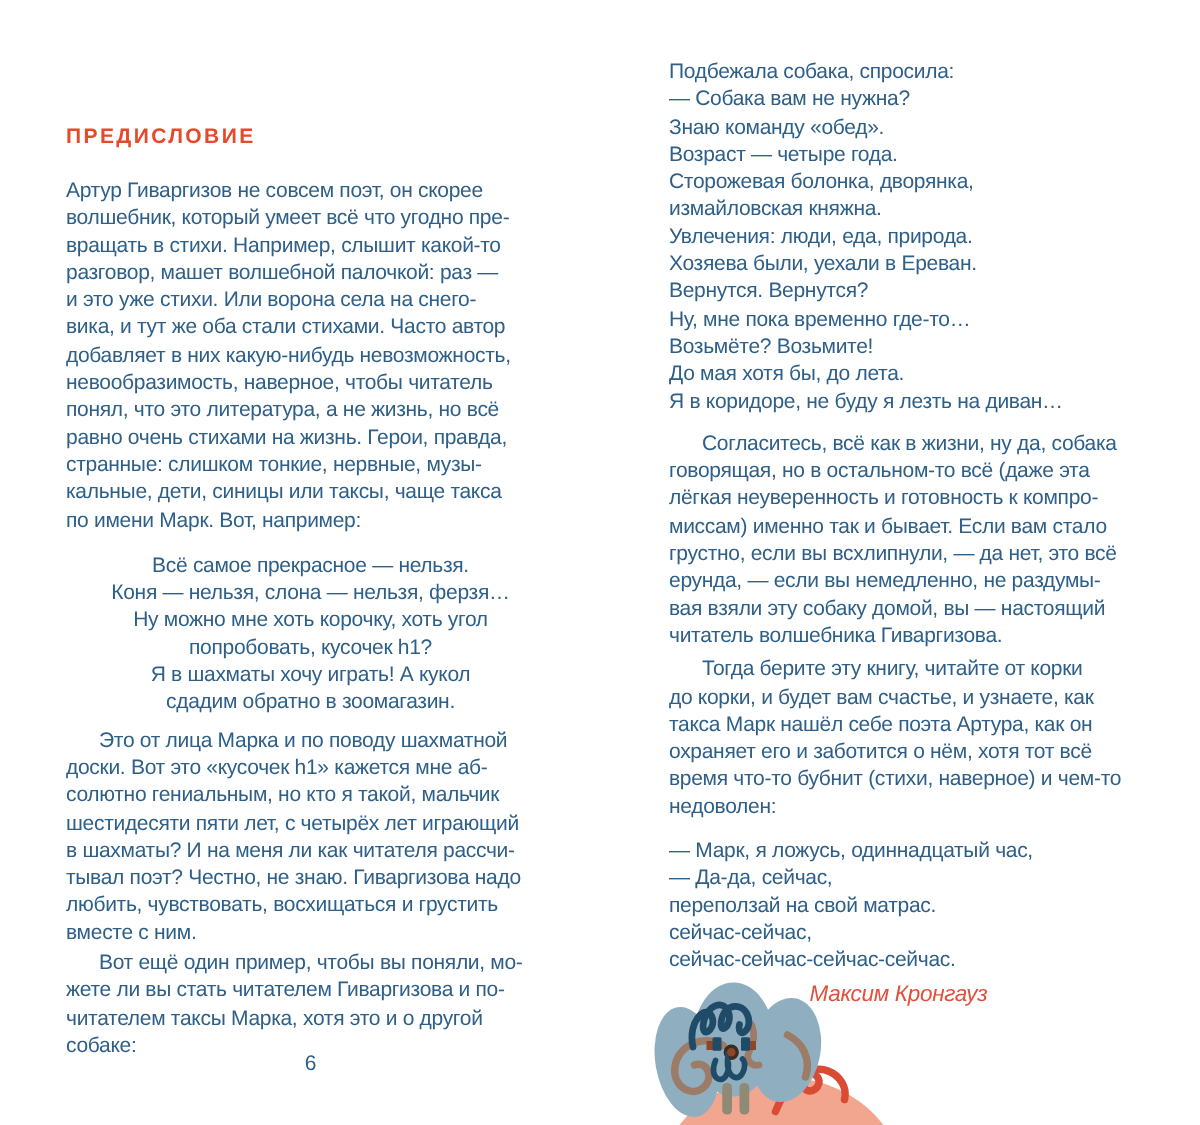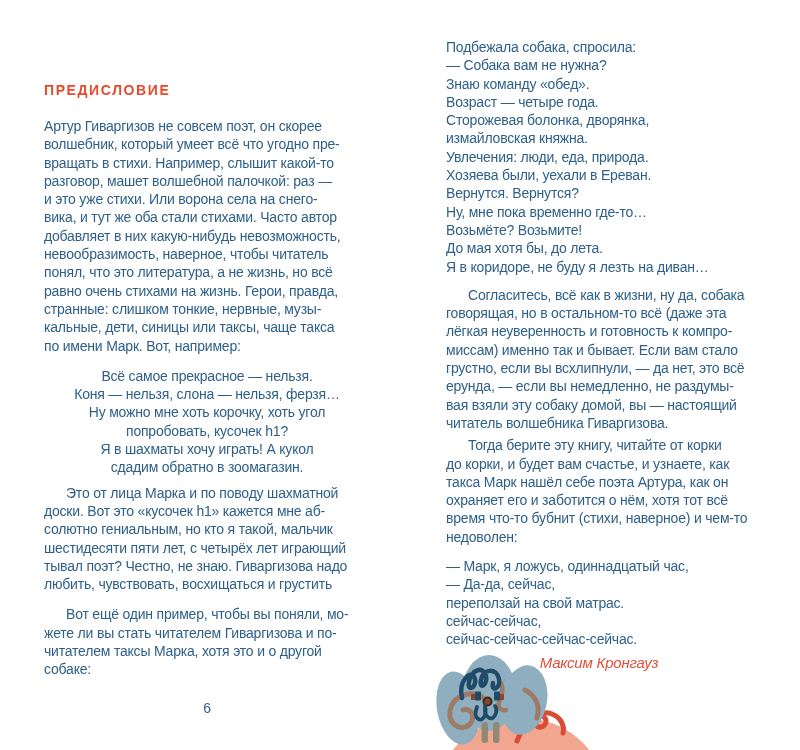--- a/index.html
+++ b/index.html
@@ -29,21 +29,21 @@
   }
 
   .block { margin:0; }
   .line { white-space:nowrap; }
   .line.indent { padding-left:22px; }
   .line.right { text-align:left; }
 
   
   .col-left  .para  + .verse { margin-top:12px;text-align:center; }
   .col-left  .verse + .para  { margin-top:7px; }
-  .col-left  .para  + .para  { margin-top:12px; }
+  .col-left  .para  + .para  { margin-top:2px; }
   .col-right .verse + .para  { margin-top:10px; }
   .col-right .para  + .para  { margin-top:4px; }
   .col-right .para  + .dialogue { margin-top:11px; }
 
   .signature {
     text-align:center;
     font-style:italic;
     font-size:15px;
     color:var(--signature,#E6492B);
     margin-top:5px;
@@ -92,22 +92,24 @@
           <div class="line">Ну можно мне хоть корочку, хоть угол</div>
           <div class="line">попробовать, кусочек h1?</div>
           <div class="line">Я в шахматы хочу играть! А кукол</div>
           <div class="line">сдадим обратно в зоомагазин.</div>
         </div>
         <div class="block para">
           <div class="line indent">Это от лица Марка и по поводу шахматной</div>
           <div class="line">доски. Вот это «кусочек h1» кажется мне аб-</div>
           <div class="line">солютно гениальным, но кто я такой, мальчик</div>
           <div class="line">шестидесяти пяти лет, с четырёх лет играющий</div>
+          <div class="line">в шахматы? И на меня ли как читателя рассчи-</div>
           <div class="line">тывал поэт? Честно, не знаю. Гиваргизова надо</div>
           <div class="line">любить, чувствовать, восхищаться и грустить</div>
+          <div class="line">вместе с ним.</div>
         </div>
         <div class="block para">
           <div class="line indent">Вот ещё один пример, чтобы вы поняли, мо-</div>
           <div class="line">жете ли вы стать читателем Гиваргизова и по-</div>
           <div class="line">читателем таксы Марка, хотя это и о другой</div>
           <div class="line">собаке:</div>
         </div>
       </div>
   </div>
 

